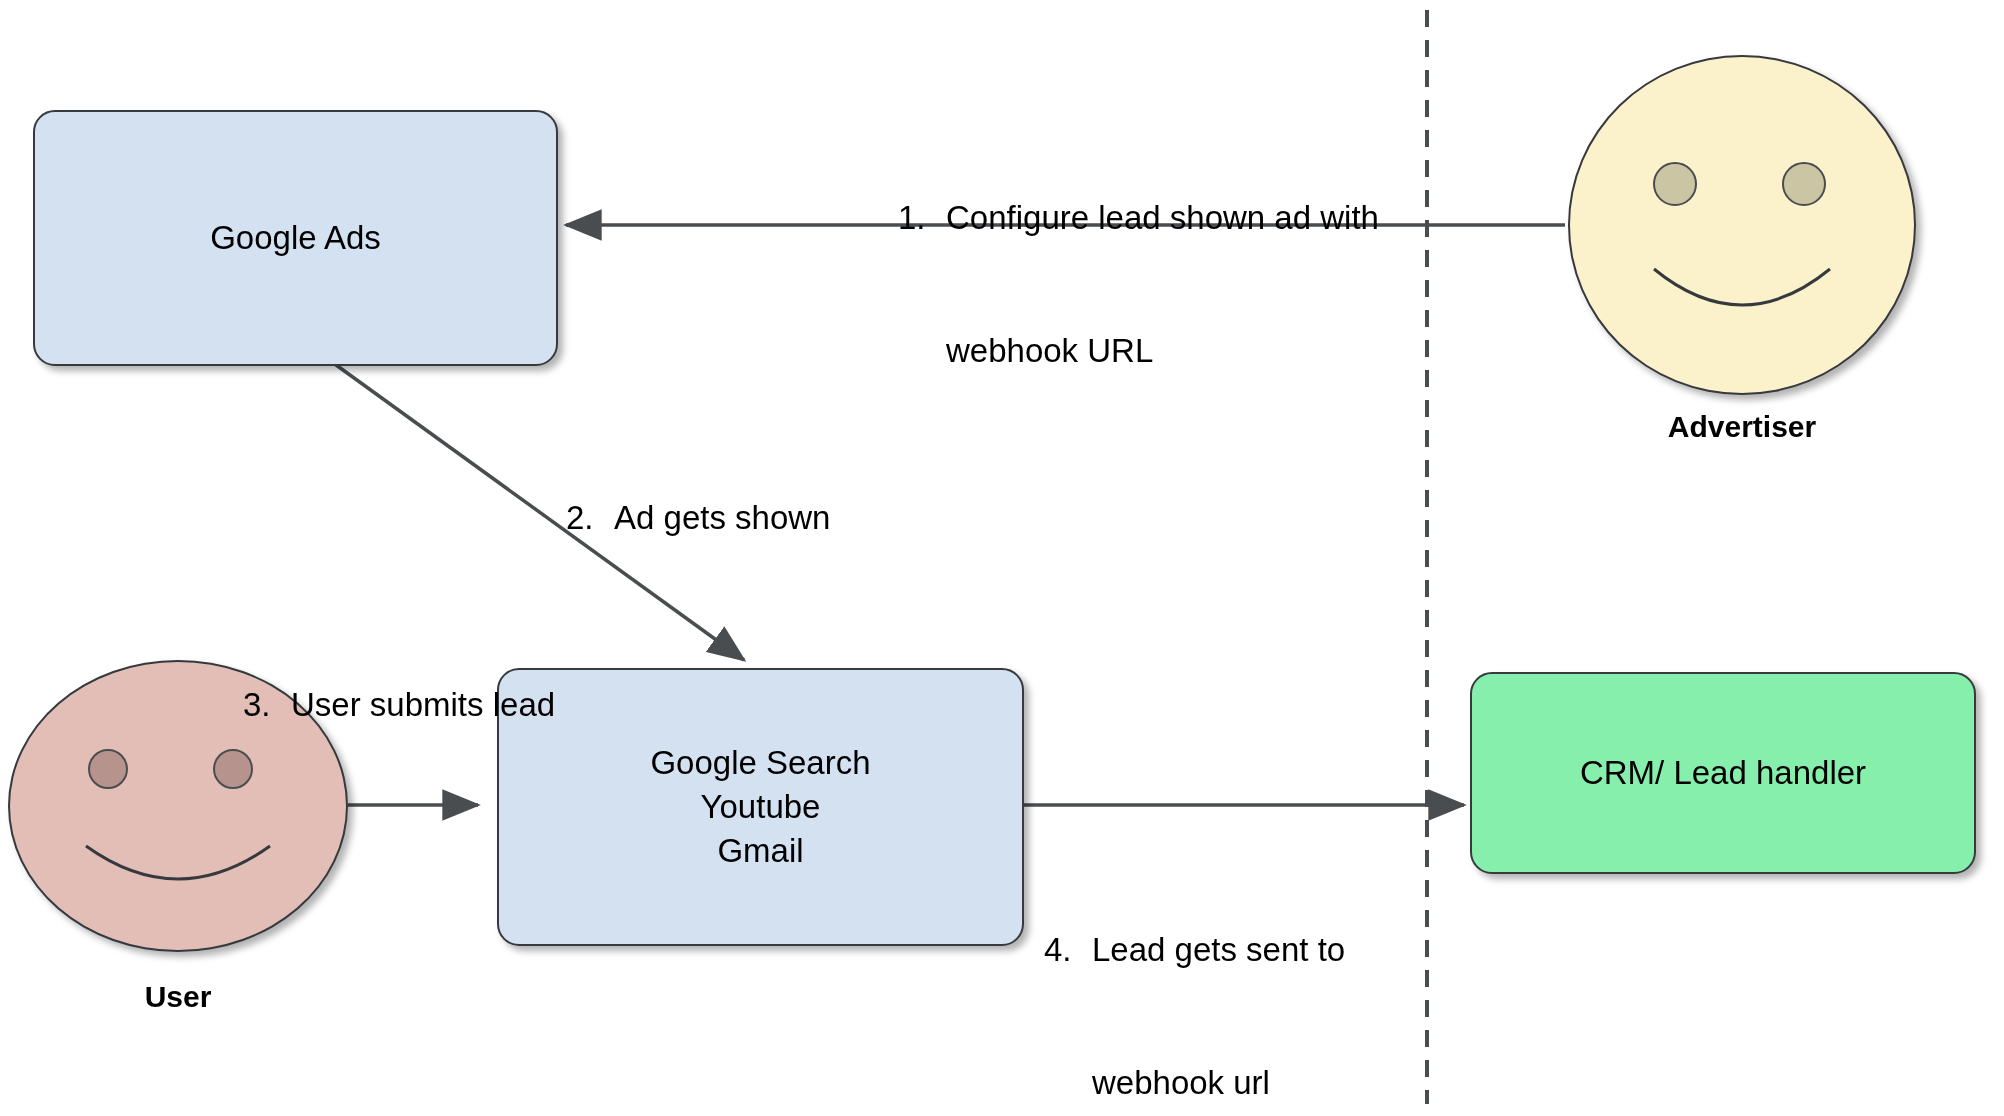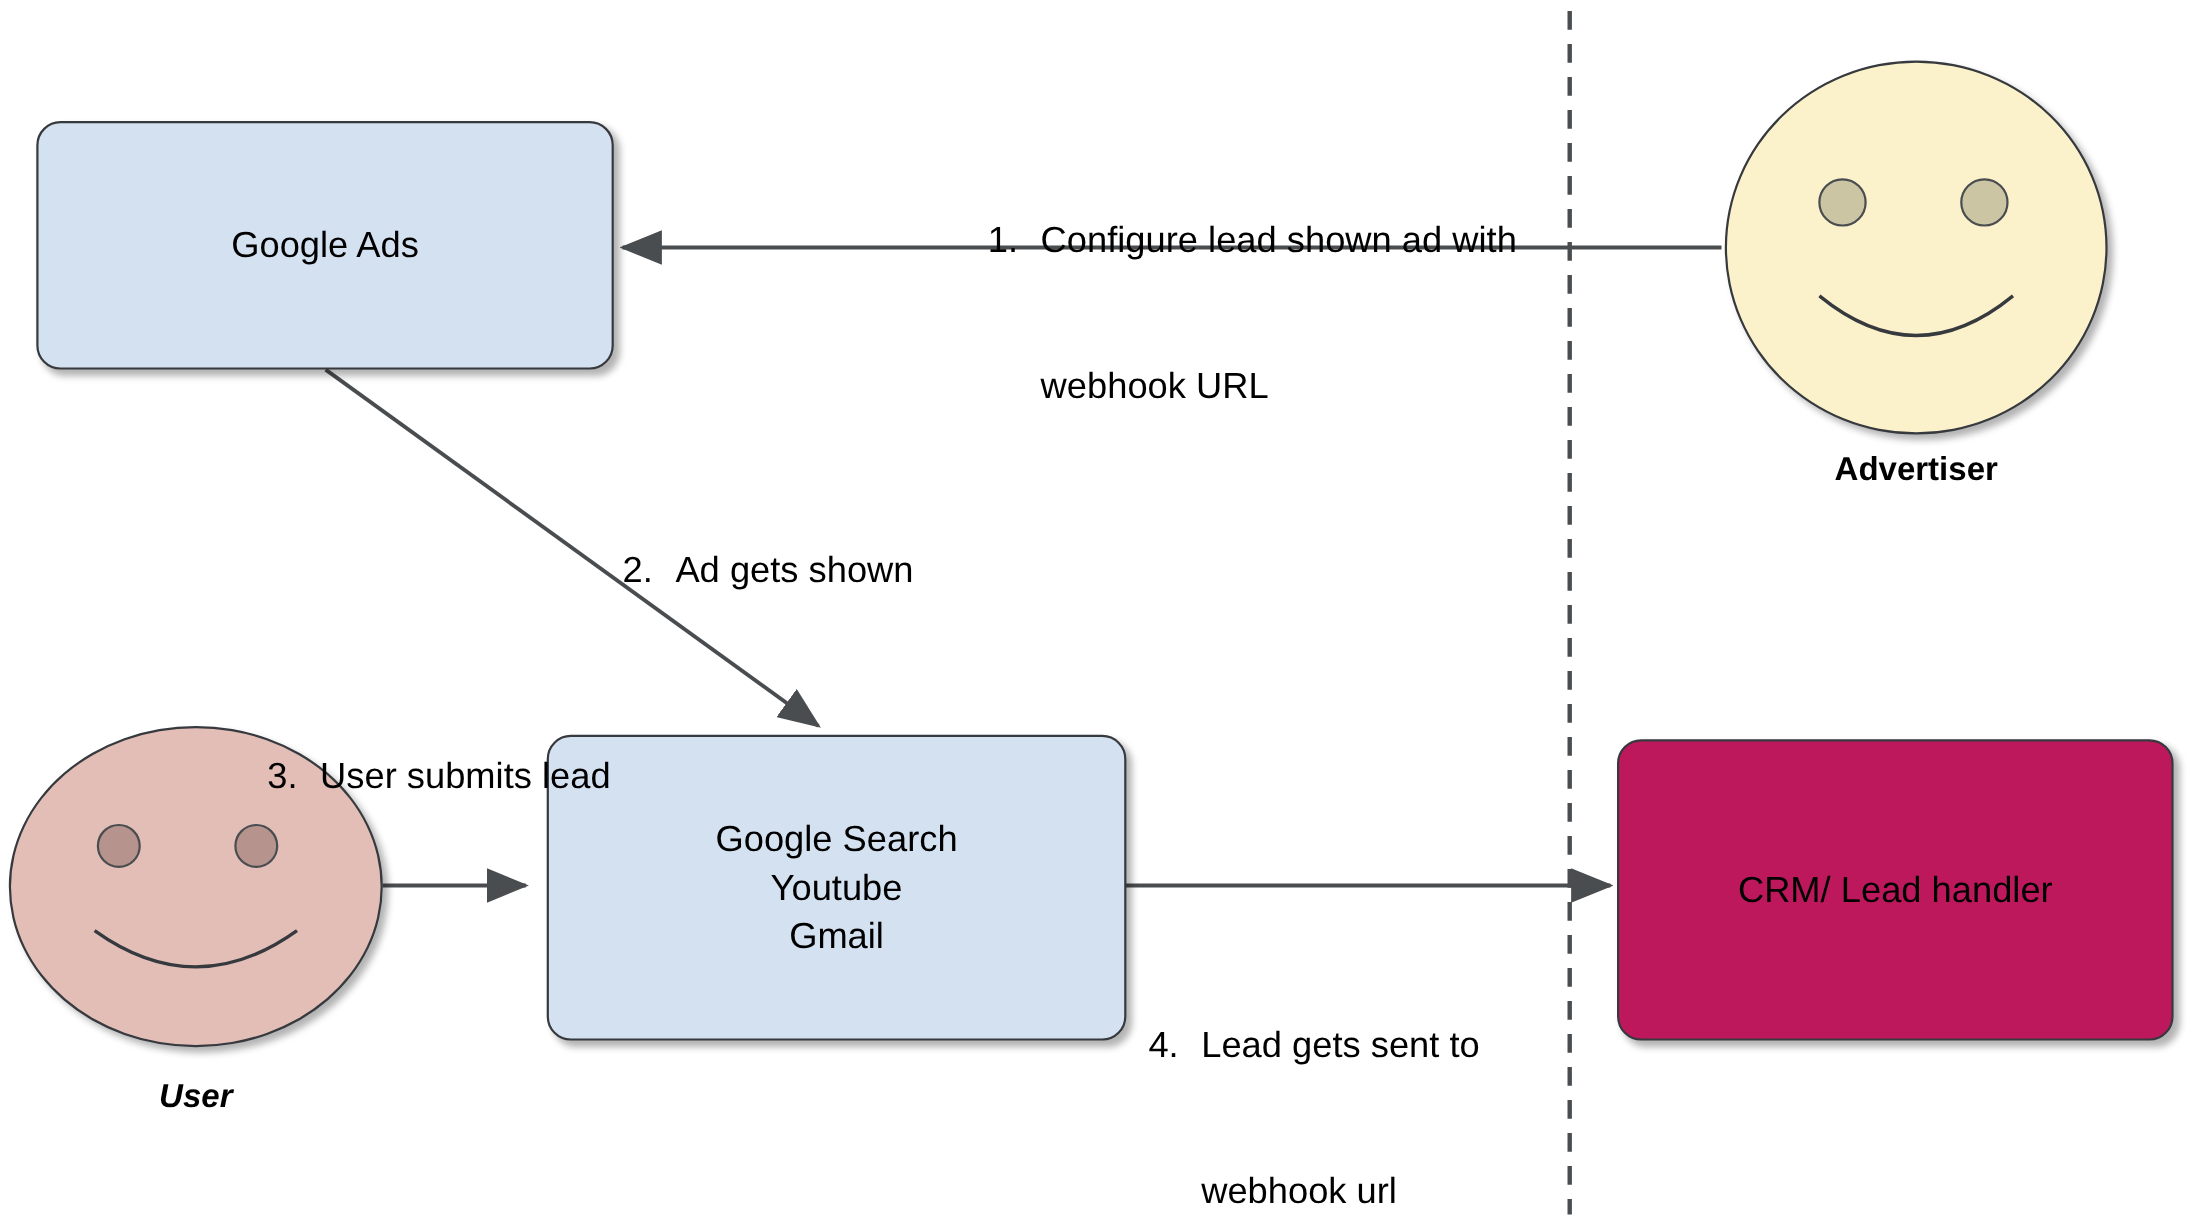--- a/index.html
+++ b/index.html
@@ -36,31 +36,31 @@
     color: #000000;
     font-size: 33px;
     line-height: 1.33;
     box-shadow: 5px 5px 7px rgba(0, 0, 0, 0.30);
     z-index: 3;
   }
   .node-box .lines { width: 100%; }
   .node-box .lines > div { white-space: pre; }
 
   #box-google-ads {
-    left: 33px;  top: 110px;  width: 525px;  height: 226px;
+    left: 33px;  top: 110px;  width: 525px;  height: 256px;
     background: #d4e1f1;
   }
   #box-google-props {
     left: 485px; top: 668px;  width: 527px;  height: 278px;
     background: #d4e1f1;
     margin-left: 12px;
   }
   #box-crm {
-    left: 1470px; top: 672px; width: 506px;  height: 274px;
-    background: #be185d;
+    left: 1470px; top: 672px; width: 506px;  height: 202px;
+    background: #86efac;
   }
 
   
   .actor {
     position: absolute;
     z-index: 3;
   }
   .actor .face {
     position: absolute;
     left: 0; top: 0;
@@ -114,21 +114,21 @@
     width: 340px; height: 292px;
     background: #e2beb7;
   }
   #actor-user .eye {
     width: 40px; height: 40px;
     background: #b6938d;
     top: 89px;
   }
   #actor-user .eye.left  { left: 80px; }
   #actor-user .eye.right { left: 205px; }
-  #actor-user .actor-label { top: 320px; font-style: italic; }
+  #actor-user .actor-label { top: 320px; }
 
   
   .edge-label {
     position: absolute;
     color: #000000;
     font-size: 33px;
     line-height: 1.34;
     white-space: pre;
     z-index: 4;
   }

